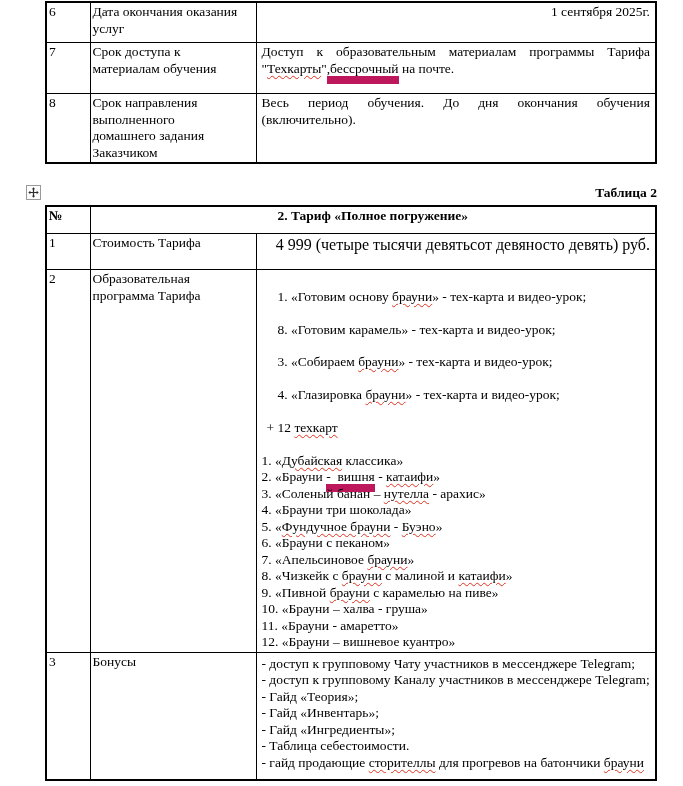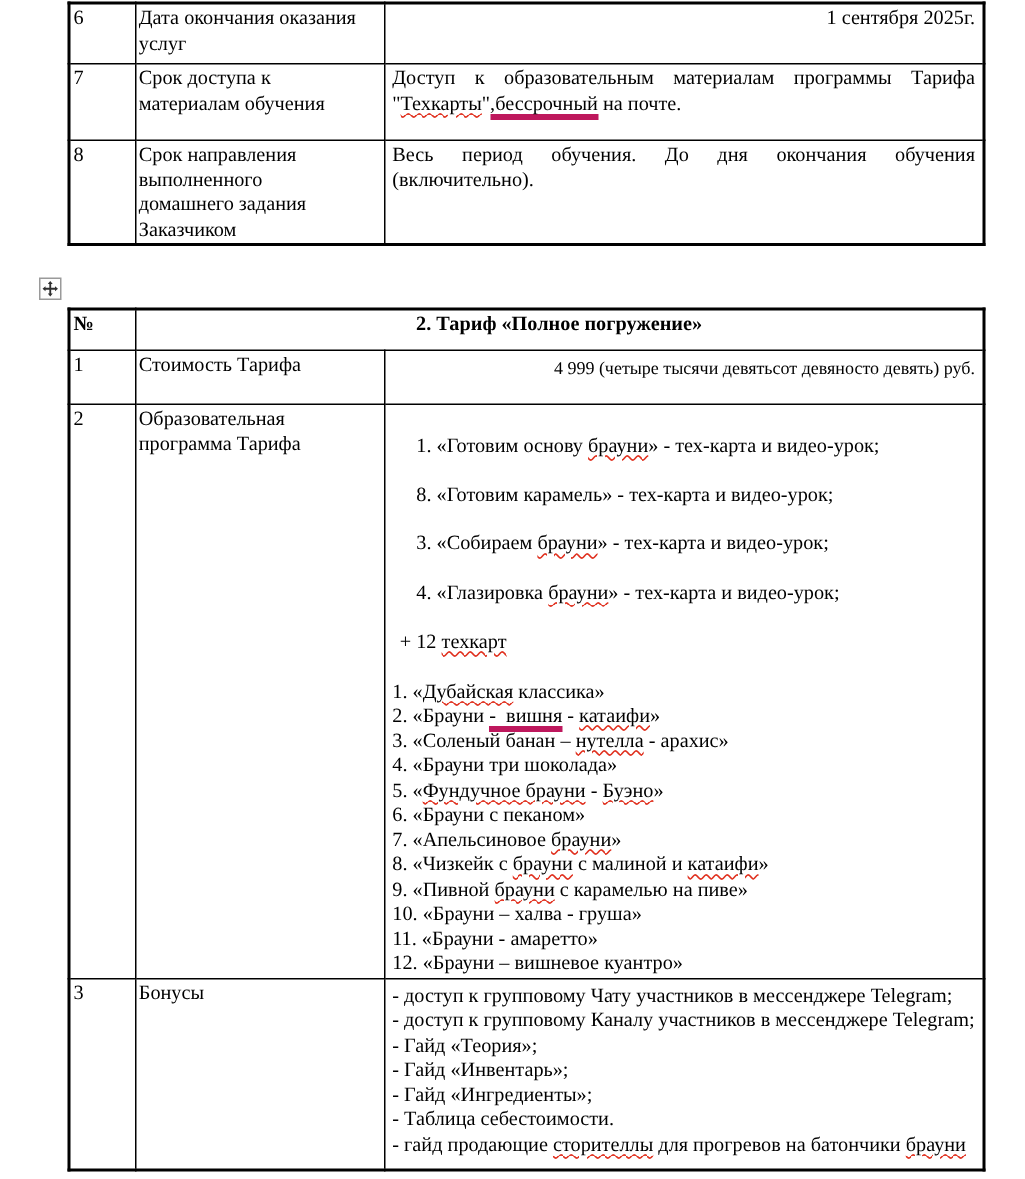--- a/index.html
+++ b/index.html
@@ -30,36 +30,36 @@
     overflow:hidden;
   }
   col.c1{width:44px;} col.c2{width:166px;} col.c3{width:auto;}
   td.num{padding-left:5px;}
   td.bold{font-weight:bold;}
   td.label{text-align:left;white-space:pre-line;}
   td.title{text-align:center;font-weight:bold;}
   .p{padding:0 3px;}
   .p.just{text-align:justify;}
   .p.center{text-align:right;}
-  .p.small{font-size:12px;padding-top:2px;}
+  .p.small{font-size:16px;padding-top:2px;}
   .lines{padding:2px 3px 0 3px;}
   .line{min-height:16.5px;}
   .line.lvl2{margin-left:16px;margin-top:16px;}
   .line.lvl1{margin-left:5px;}
   .line.lvl0{margin-left:0;}
   .line.para{text-align:justify;}
   .m-red{
     text-decoration-line:underline;
     text-decoration-style:wavy;
     text-decoration-color:#e0301e;
     text-decoration-thickness:1px;
     text-underline-offset:2px;
   }
   .m-blue{
-    border-bottom:4px solid #be185d;
+    border-bottom:8px solid #be185d;
   }
   #table1 tr.r6 td{height:37px;}
   #table1 tr.r7 td{height:48px;}
   #table1 tr.r8 td{height:60px;}
   #table2 tr.head td{height:24px;}
   #table2 tr.r1 td{height:33px;}
   #table2 tr.r3 td{padding-bottom:8px;}
   .caption{
     position:absolute;
     left:45px;top:185px;width:612px;
@@ -118,20 +118,21 @@
     </table>
 
   <div class="handle">
     <span style="display:flex;">
       <svg width="11" height="11" viewBox="0 0 16 16">
         <path d="M8 0.5 L10.4 3.4 H8.9 V7.1 H12.6 V5.6 L15.5 8 L12.6 10.4 V8.9 H8.9 V12.6 H10.4 L8 15.5 L5.6 12.6 H7.1 V8.9 H3.4 V10.4 L0.5 8 L3.4 5.6 V7.1 H7.1 V3.4 H5.6 Z" fill="#2e2e2e"></path>
       </svg>
     </span>
   </div>
 
+  <div class="caption">Таблица 2</div>
 
   <table class="doc" id="table2">
     <colgroup>
         <col class="c1">
         <col class="c2">
         <col class="c3">
       </colgroup>
     <tbody>
         <tr class="head">
       <td class="num bold">№</td>

